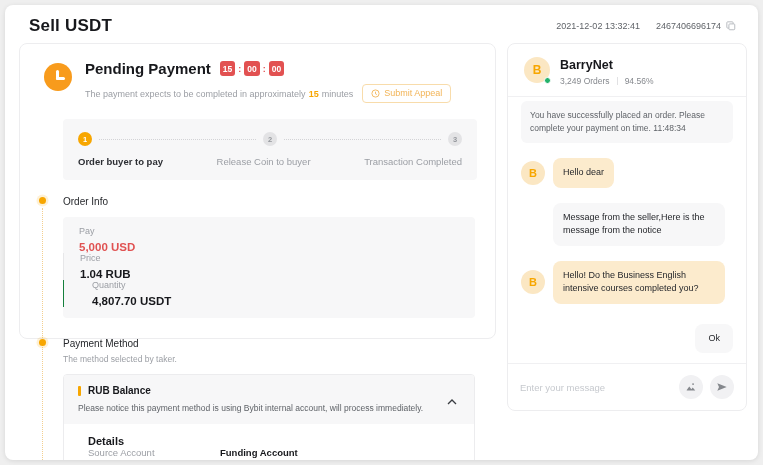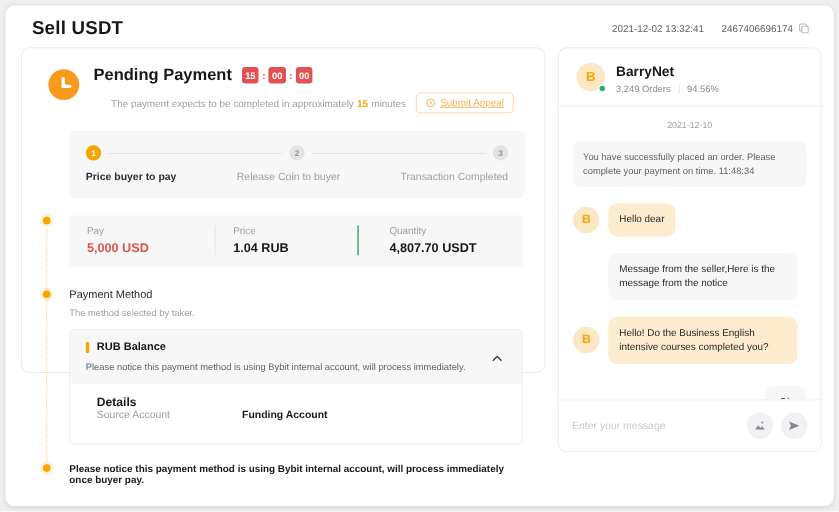--- a/index.html
+++ b/index.html
@@ -24,23 +24,23 @@
   
   .pending { display:flex; gap:13px; padding-left:4px; }
   .clock-circle { width:28px; height:28px; border-radius:50%; background:#f89b1c; position:relative; flex:none; margin-top:3px; }
   .clock-circle .hv { position:absolute; left:12px; top:7px; width:3px; height:10px; background:#fff; border-radius:2px; }
   .clock-circle .hh { position:absolute; left:12px; top:14px; width:9px; height:3px; background:#fff; border-radius:2px; }
   .pending-title-row { display:flex; align-items:center; gap:9px; }
   .pending-title { font-size:15px; font-weight:700; color:#17181c; }
   .timer { display:flex; align-items:center; gap:3px; }
   .t-badge { background:#e25151; color:#fff; font-size:8.5px; font-weight:700; padding:2.5px 3px; border-radius:3px; min-width:15px; text-align:center; }
   .t-sep { color:#e25151; font-size:9px; font-weight:700; }
-  .pending-sub { margin-top:7px; font-size:9px; color:#9b9ea4; display:flex; align-items:center;margin-left:16px; }
+  .pending-sub { margin-top:7px; font-size:9px; color:#9b9ea4; display:flex; align-items:center; }
   .minutes { color:#f7a600; font-weight:700; margin:0 3px; }
-  .appeal-btn { margin-left:9px; border:1px solid #f8dcab; color:#f2b457; font-size:9px; padding:3px 8px 4px; border-radius:4px; background:#fff; display:inline-flex; align-items:center; gap:4px; cursor:pointer;text-decoration:underline; }
+  .appeal-btn { margin-left:9px; border:1px solid #f8dcab; color:#f2b457; font-size:9px; padding:3px 8px 4px; border-radius:4px; background:#fff; display:inline-flex; align-items:center; gap:4px; cursor:pointer; }
 
   
   .stepper { margin:16px 0 0 23px; background:#f7f7f8; border-radius:4px; padding:13px 15px 13px; width:414px; }
   .step-row { display:flex; align-items:center; }
   .step-circle { width:14px; height:14px; border-radius:50%; font-size:7.5px; font-weight:700;
                  display:flex; align-items:center; justify-content:center; flex:none; }
   .step-circle.active { background:#f7a600; color:#fff; }
   .step-circle.idle { background:#e3e3e5; color:#94979c; }
   .step-dots { flex:1; border-top:1.5px dotted #d3d3d6; margin:0 7px; }
   .step-labels { display:flex; justify-content:space-between; margin-top:10px; font-size:9.5px; }
@@ -48,21 +48,21 @@
   .step-label-idle { color:#9b9ea4; }
 
   
   .timeline { position:relative; margin-top:16px; padding-left:23px; }
   .vline { position:absolute; left:2px; top:12px; bottom:10px; border-left:1px dotted #f4cf8e; }
   .tl-sec { position:relative; }
   .tl-dot { position:absolute; left:-24.5px; top:1px; width:7px; height:7px; border-radius:50%;
             background:#f7a600; box-shadow:0 0 0 2.5px rgba(247,166,0,.16); }
   .sec-title { font-size:10px; color:#26282c; }
 
-  .oi-panel { background:#f7f7f8; border-radius:4px; display:flex; padding:9px 0 11px; margin-top:10px; }
+  .oi-panel { background:#f7f7f8; border-radius:4px; display:flex; padding:9px 0 11px; margin-top:10px;flex-direction:column; }
   .oi-col { padding-left:16px; }
   .oi-col.c1 { width:132px; }
   .oi-col.c2 { width:130px; border-left:1px solid #e7e7e9; }
   .oi-col.c3 { flex:1; border-left:1px solid #15803d;padding-left:28px; }
   .oi-label { font-size:9px; color:#9b9ea4; }
   .oi-value { font-size:11.5px; font-weight:700; color:#17181c; margin-top:5px; }
   .oi-value.red { color:#e05252; }
 
   .sec-pm { margin-top:20px; }
   .pm-sub { font-size:8.5px; color:#9b9ea4; margin-top:5px; }
@@ -168,31 +168,32 @@
 
       <div class="stepper">
         <div class="step-row">
           <span class="step-circle active">1</span>
           <span class="step-dots"></span>
           <span class="step-circle idle">2</span>
           <span class="step-dots"></span>
           <span class="step-circle idle">3</span>
         </div>
         <div class="step-labels">
-          <span class="step-label-active">Price buyer to pay</span>
+          <span class="step-label-active">Order buyer to pay</span>
           <span class="step-label-idle">Release Coin to buyer</span>
           <span class="step-label-idle">Transaction Completed</span>
         </div>
       </div>
 
       <div class="timeline">
         <div class="vline"></div>
 
         <div class="tl-sec">
           <span class="tl-dot"></span>
+          <div class="sec-title">Order Info</div>
           <div class="oi-panel">
             <div class="oi-col c1">
               <div class="oi-label">Pay</div>
               <div class="oi-value red">5,000 USD</div>
             </div>
             <div class="oi-col c2">
               <div class="oi-label">Price</div>
               <div class="oi-value">1.04 RUB</div>
             </div>
             <div class="oi-col c3">
@@ -247,21 +248,20 @@
           <div class="peer-name">BarryNet</div>
           <div class="peer-stats">
             <span>3,249 Orders</span>
             <span class="stat-div"></span>
             <span>94.56%</span>
           </div>
         </div>
       </div>
 
       <div class="chat-body">
-        <div class="chat-date">2021-12-10</div>
         <div class="sys-bubble">You have successfully placed an order. Please complete your payment on time. 11:48:34</div>
 
         <div class="msg-row">
           <div class="msg-avatar">B</div>
           <div class="bubble peer">Hello dear</div>
         </div>
 
         <div class="note-row">
           <div class="bubble gray">Message from the seller,Here is the message from the notice</div>
         </div>

